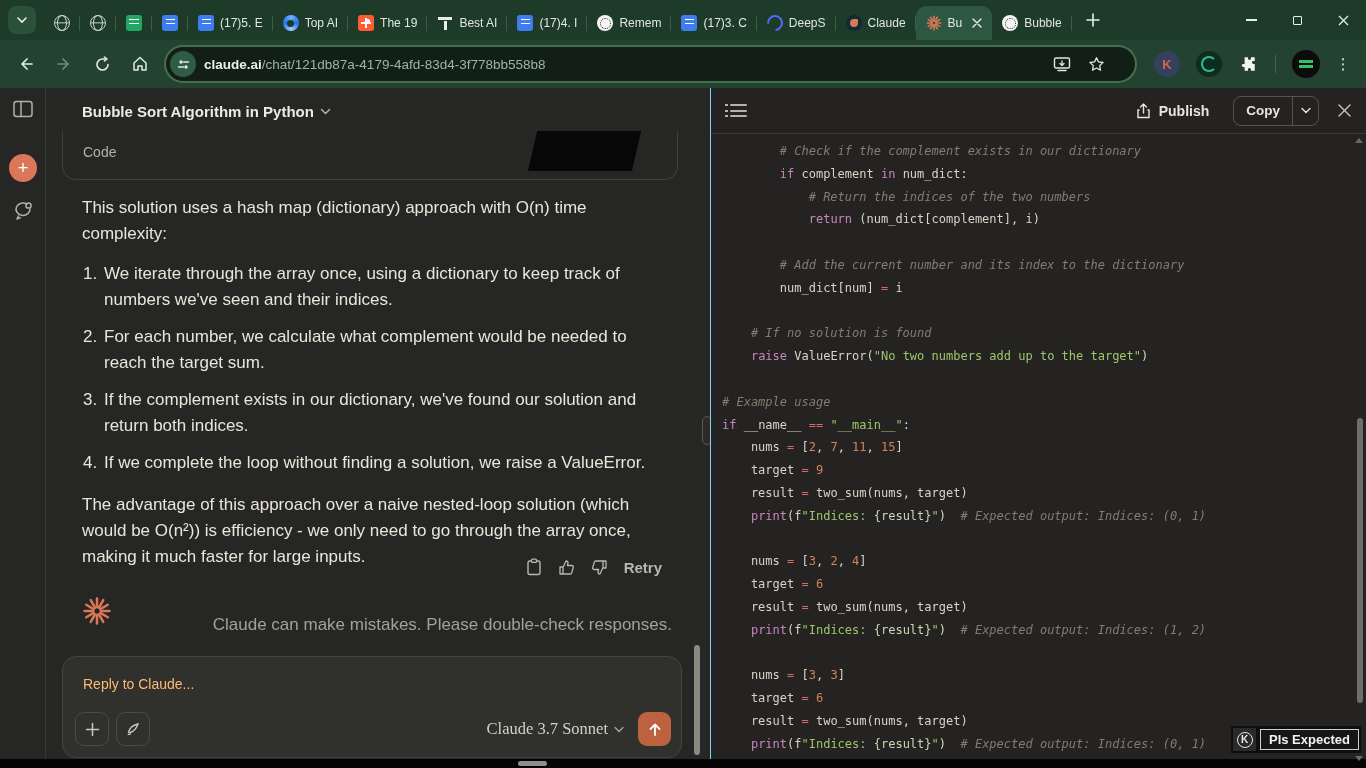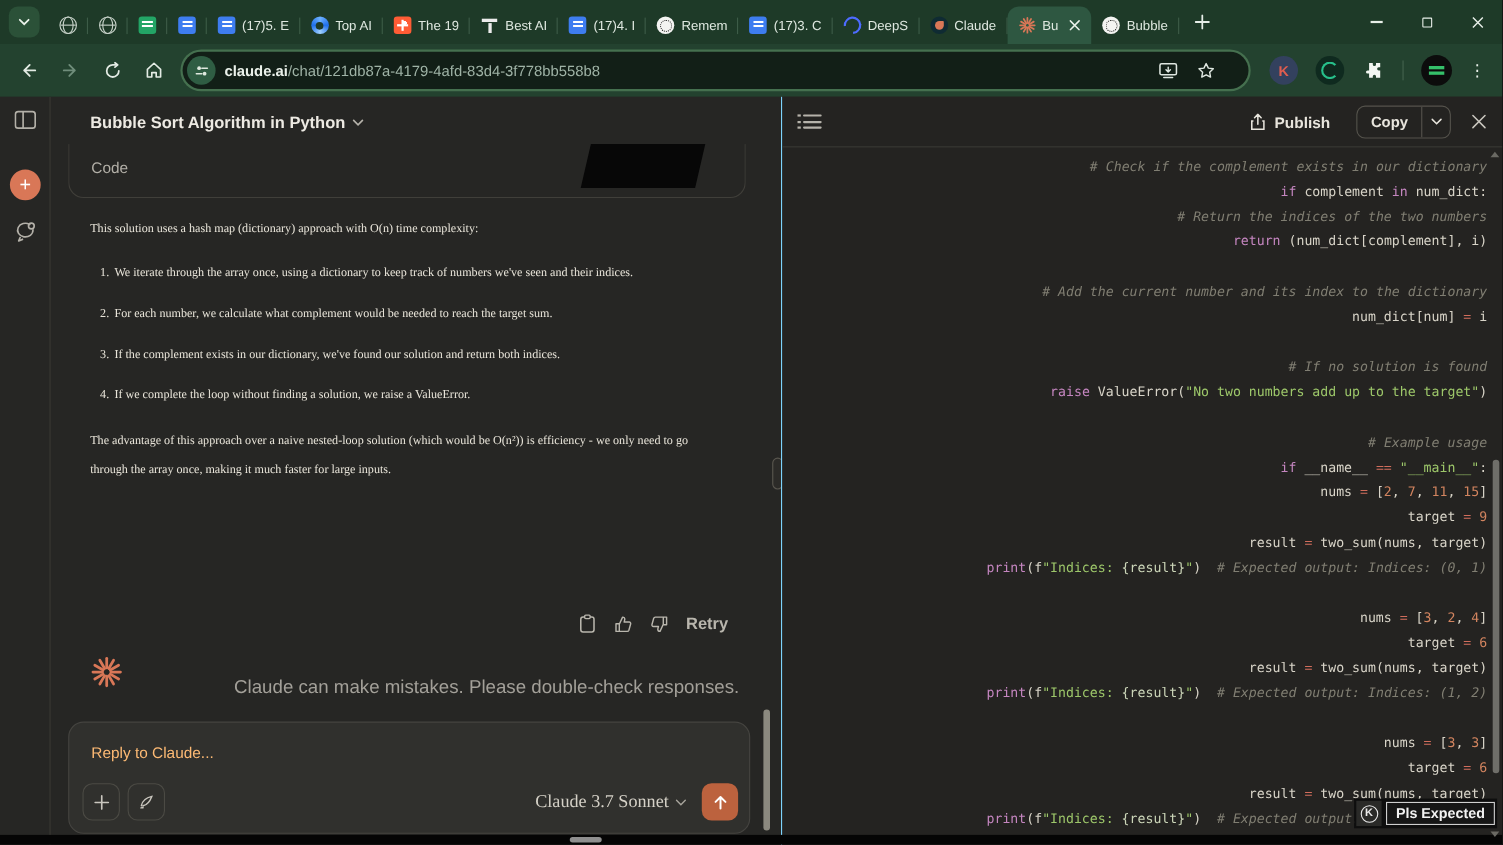--- a/index.html
+++ b/index.html
@@ -79,21 +79,21 @@
 
   .chat-panel{position:absolute;left:46px;top:0;width:664px;height:100%;}
   .chat-title{position:absolute;left:36px;top:15px;font-size:15px;font-weight:bold;color:#edeae3;
     display:flex;align-items:center;gap:6px;}
   .artifact-card{position:absolute;left:16px;top:43px;width:616px;height:49px;
     border:1px solid #403f3a;border-top:none;border-radius:0 0 14px 14px;overflow:hidden;}
   .artifact-card .card-label{position:absolute;left:20px;top:13px;font-size:14px;color:#b3b0a8;}
   .card-dark-shape{position:absolute;right:40px;top:-4px;width:104px;height:44px;background:#070707;transform:skewX(-13deg);}
 
   .msg{position:absolute;left:36px;top:107px;width:575px;color:#e9e5da;
-    font-family:Liberation Serif, serif;font-size:11px;line-height:26px;}
+    font-family:Liberation Sans, sans-serif;font-size:17px;line-height:26px;}
   .msg p{margin:0 0 14px 0;}
   .msg ol{margin:0 0 14px 0;padding-left:20px;}
   .msg li{margin:0 0 11px 0;padding-left:2px;}
   .msg .outro{margin-top:16px;}
 
   .action-row{position:absolute;right:48px;top:470px;display:flex;align-items:center;gap:16px;color:#b9b6ad;}
   .action-row .abtn{display:flex;align-items:center;background:none;border:none;color:#b9b6ad;padding:0;}
   .retry-btn{font-size:15px;font-weight:bold;font-family:"Liberation Sans",sans-serif;}
 
   .msg-logo{position:absolute;left:36px;top:508px;}
@@ -127,21 +127,21 @@
   .publish-btn{display:flex;align-items:center;gap:8px;background:none;border:none;color:#e8e5dd;
     font-size:14px;font-weight:bold;font-family:"Liberation Sans",sans-serif;}
   .copy-btn{display:flex;align-items:stretch;border:1px solid #55534c;border-radius:8px;height:30px;
     background:transparent;color:#e8e5dd;font-size:13.5px;font-weight:bold;overflow:hidden;padding:0;}
   .copy-main{display:flex;align-items:center;padding:0 12px;}
   .copy-carret{display:flex;align-items:center;justify-content:center;width:26px;border-left:1px solid #55534c;}
   .close-btn{background:none;border:none;display:flex;align-items:center;padding:0;}
 
   .code-block{position:absolute;left:11px;top:52px;right:14px;font-family:"DejaVu Sans Mono",monospace;
     font-size:12px;line-height:22.8px;white-space:pre;color:#d8d4c8;}
-  .cl{height:22.8px;text-align:right;}
+  .cl{height:22.8px;}
   .t-p{color:#d8d4c8;}
   .t-c{color:#807e72;font-style:italic;}
   .t-k{color:#c586c0;}
   .t-o{color:#d16d5c;}
   .t-s{color:#9dc76a;}
   .t-n{color:#d2845f;}
   .t-f{color:#cbd5b8;}
   .art-sb-up{position:absolute;right:3px;top:50px;width:0;height:0;
     border-left:4px solid transparent;border-right:4px solid transparent;border-bottom:5px solid #6a6963;}
   .art-sb-thumb{position:absolute;right:3px;top:330px;width:6px;height:285px;border-radius:3px;background:#6f6e69;}

